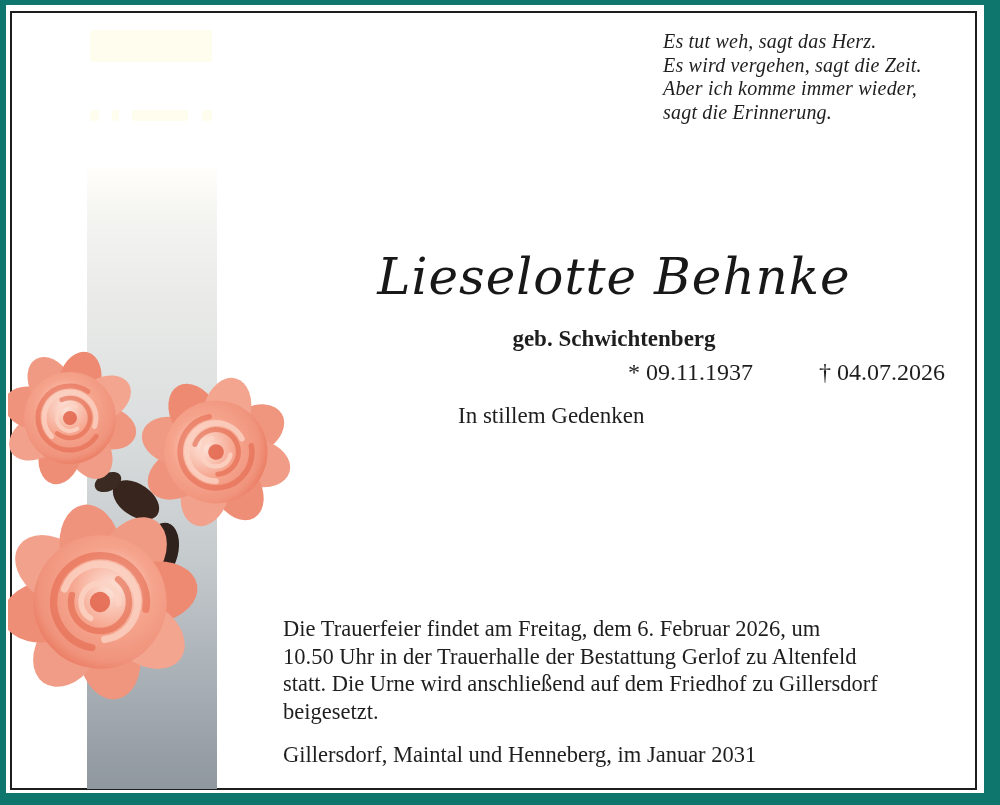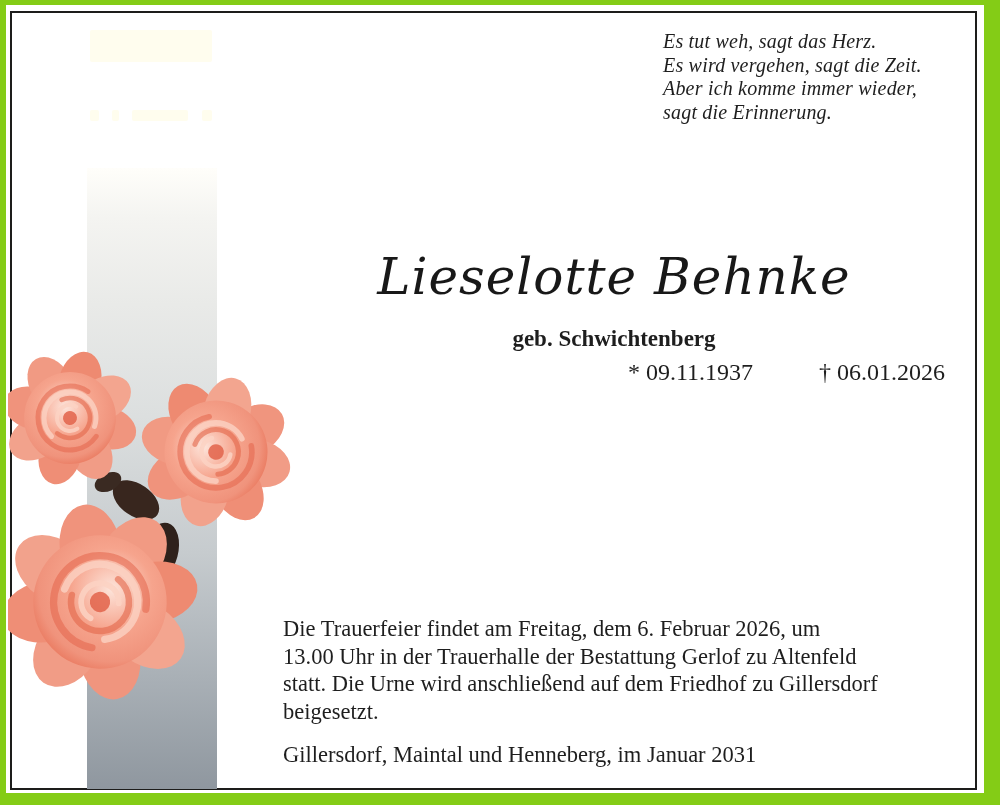--- a/index.html
+++ b/index.html
@@ -7,21 +7,21 @@
     padding: 0;
     width: 1000px;
     height: 805px;
     overflow: hidden;
     background: #ffffff;
     font-family: "Liberation Serif", serif;
   }
   .sheet {
     position: absolute;
     inset: 0;
-    background: #84cc16;
+    background: #0f766e;
   }
   .paper {
     position: absolute;
     top: 5px;
     left: 6px;
     right: 16px;
     bottom: 12px;
     background: #ffffff;
   }
   .inner-border {
@@ -213,27 +213,28 @@
 Aber ich komme immer wieder,
 sagt die Erinnerung.</div>
 
 
     <div class="center-block name">Lieselotte Behnke</div>
 
     <div class="center-block maiden">geb. Schwichtenberg</div>
 
     <div class="center-block dates">
       <span>* 09.11.1937</span>
-      <span>† 06.01.2026</span>
+      <span>† 04.07.2026</span>
     </div>
 
+    <div class="remembrance">In stillem Gedenken</div>
 
 
     <div class="funeral">Die Trauerfeier findet am Freitag, dem 6. Februar 2026, um
-13.00 Uhr in der Trauerhalle der Bestattung Gerlof zu Altenfeld
+10.50 Uhr in der Trauerhalle der Bestattung Gerlof zu Altenfeld
 statt. Die Urne wird anschließend auf dem Friedhof zu Gillersdorf
 beigesetzt.</div>
 
     <div class="closing">
       <span class="b">Gillersdorf,</span><span> Maintal und Henneberg, im Januar 2031</span>
     </div>
 
   </div>
 </div>
 

